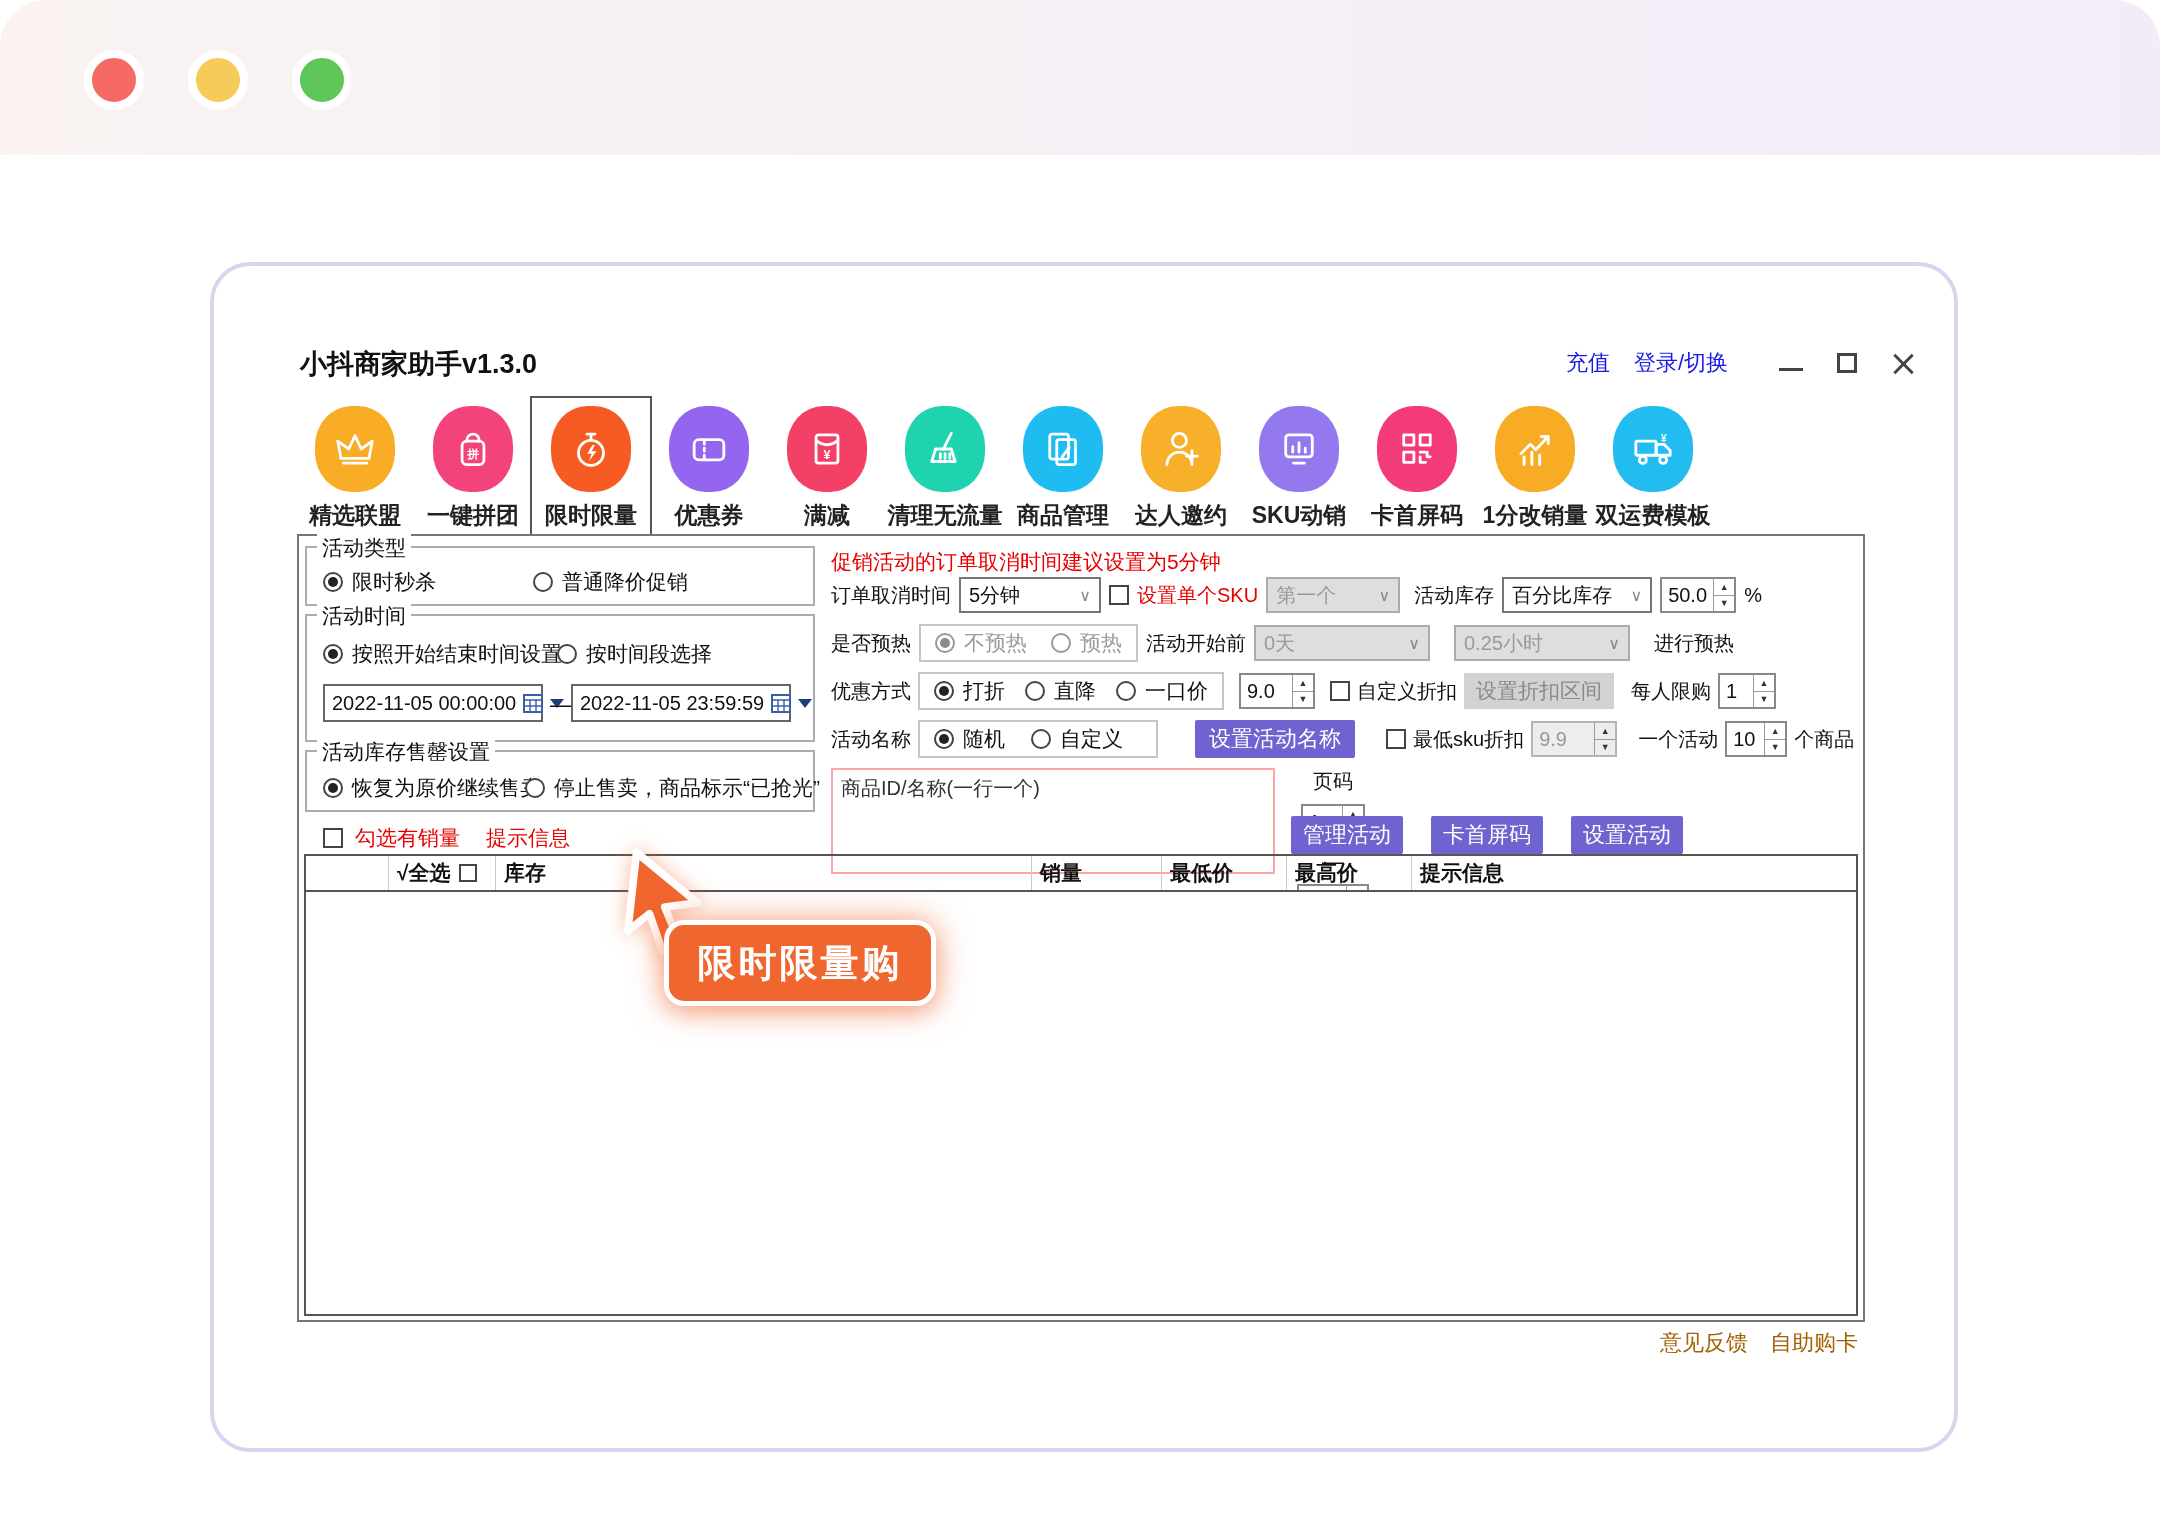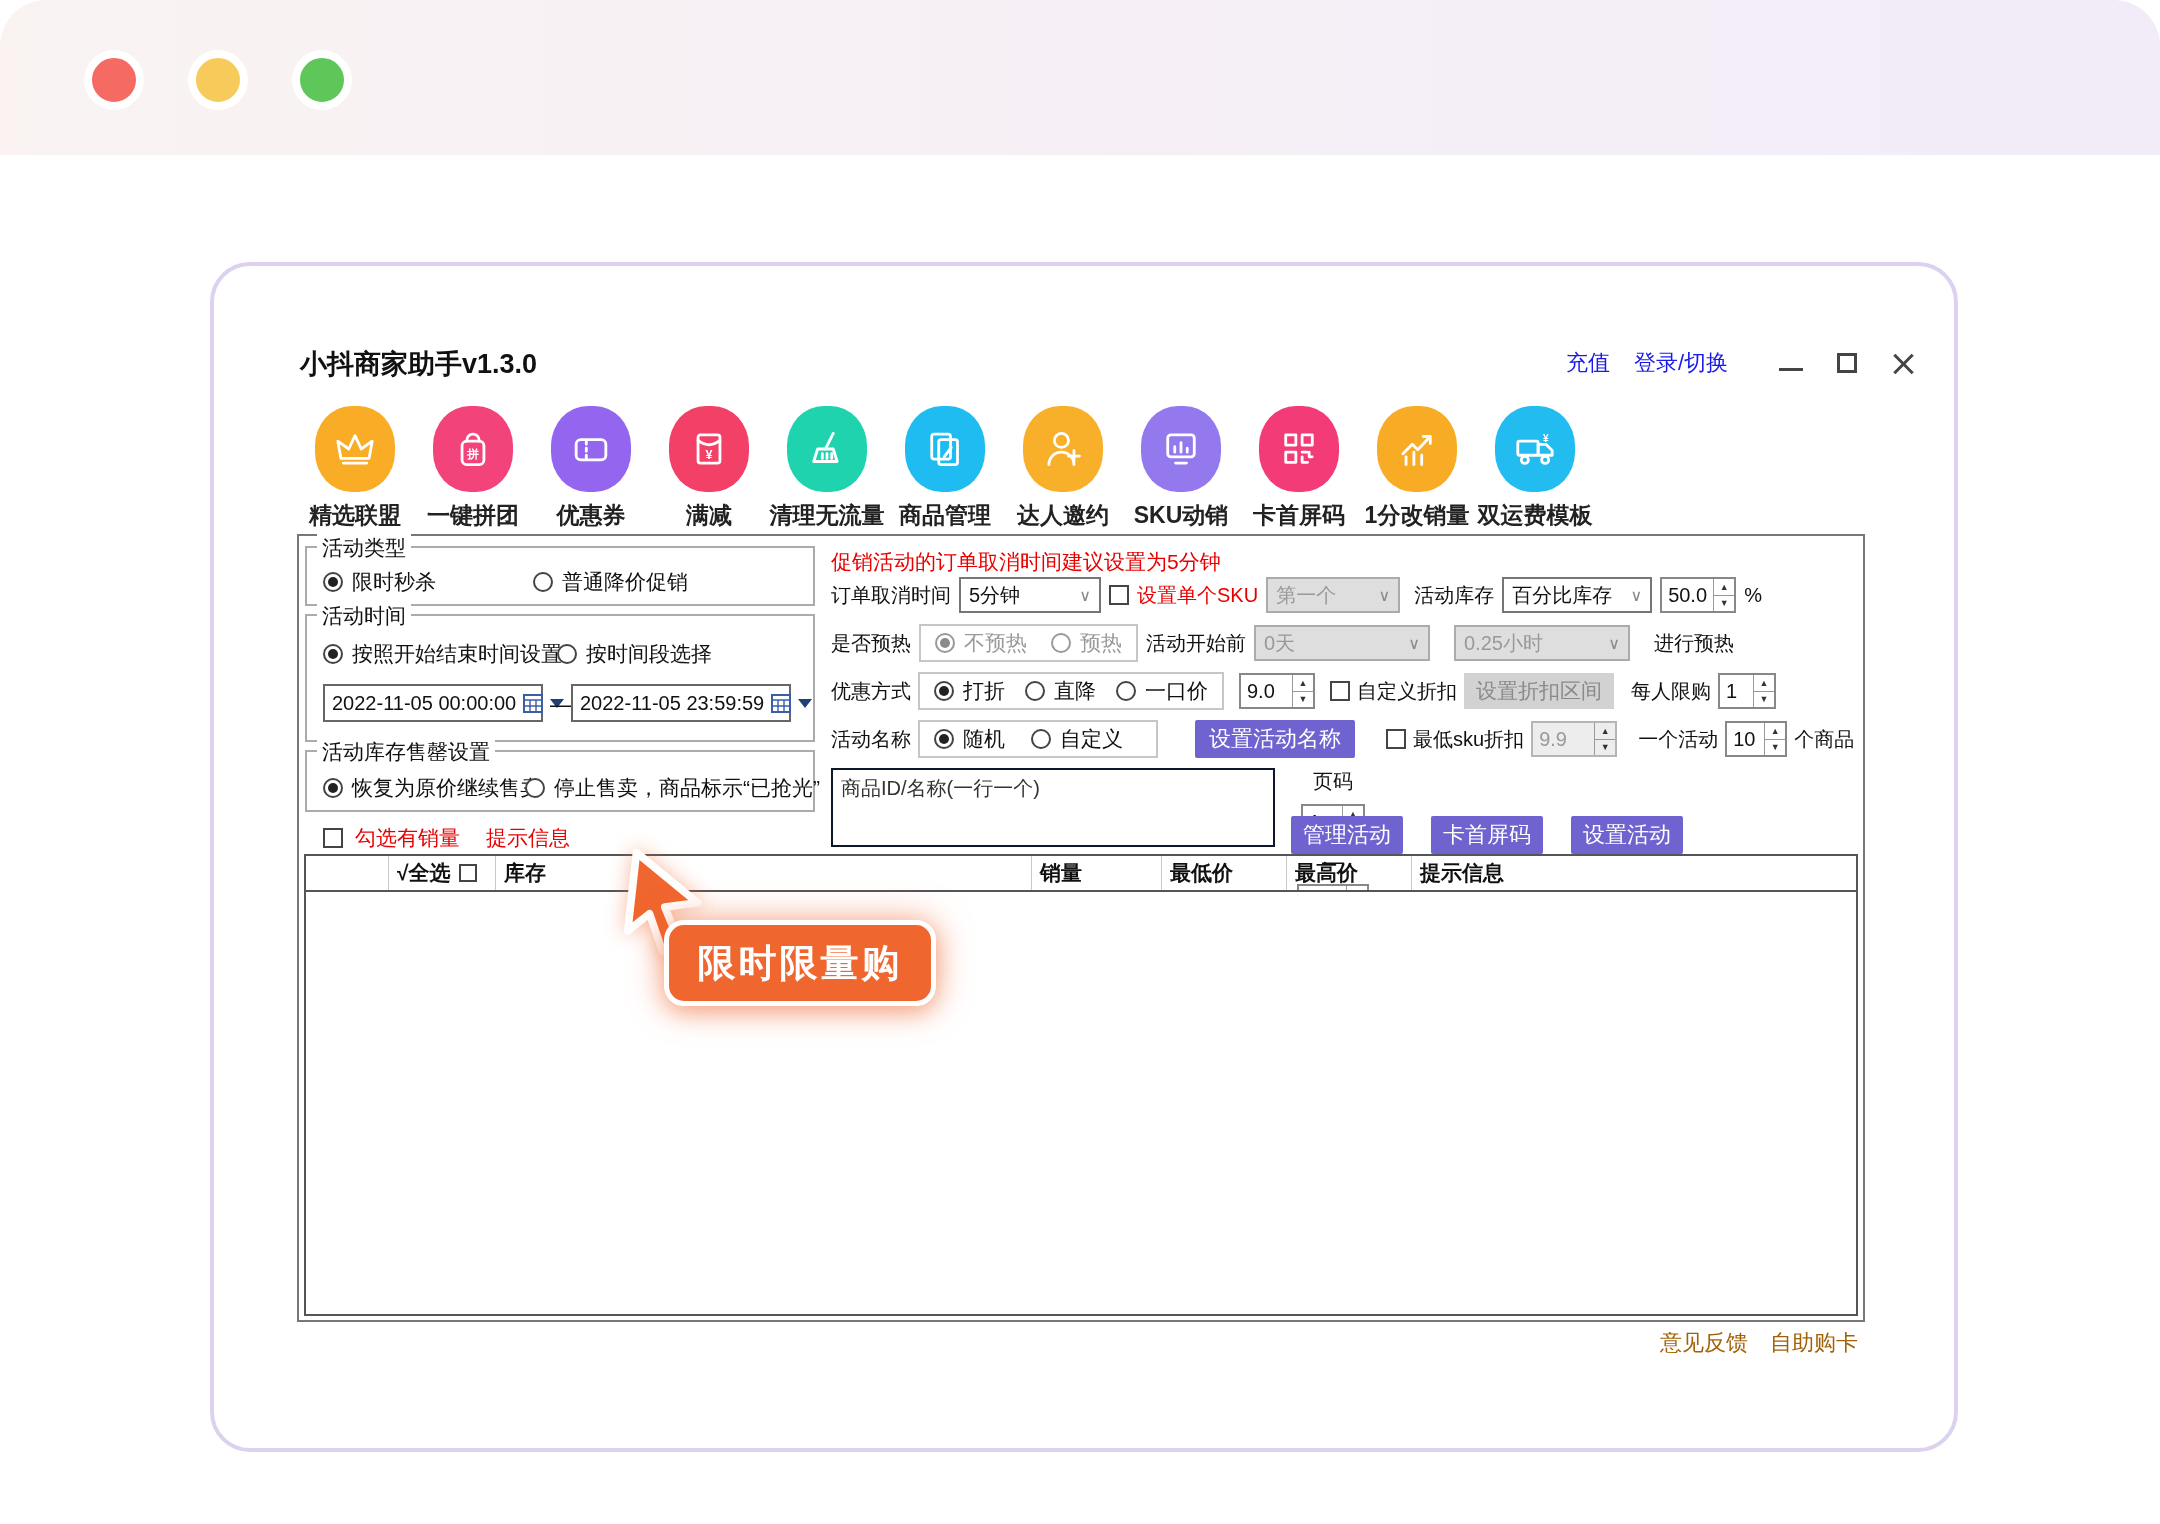--- a/index.html
+++ b/index.html
@@ -87,22 +87,22 @@
   .optbox { height:38px; border:2px solid #C6C6C6; display:flex; align-items:center;
             gap:24px; padding:0 14px; flex:none; }
   .optbox .radio { position:static; }
   .optbox.dis { color:#9a9a9a; }
   .btn-purple { height:38px; background:#6F63D0; color:#fff; font-size:22px;
                 display:flex; align-items:center; justify-content:center; padding:0 14px;
                 border-radius:2px; cursor:pointer; flex:none; }
   .btn-gray { height:36px; background:#D2D2D2; color:#8a8a8a; font-size:21px;
               display:flex; align-items:center; padding:0 12px; cursor:pointer; flex:none; }
 
-  .goods-ta { position:absolute; left:2px; top:228px; width:444px; height:79px;
-              border:2px solid #0f172a; font:20px "Liberation Sans","DejaVu Sans",sans-serif;
+  .goods-ta { position:absolute; left:2px; top:228px; width:444px; height:106px;
+              border:2px solid #fca5a5; font:20px "Liberation Sans","DejaVu Sans",sans-serif;
               padding:5px 8px; resize:none; color:#222; }
   .goods-ta::placeholder { color:#333; opacity:1; }
   .pager-row { position:absolute; left:464px; top:228px; height:38px; display:flex;
                align-items:center; gap:9px; white-space:nowrap;flex-direction:column; }
   .actions-row { position:absolute; left:462px; top:276px; display:flex; gap:28px; }
   .actions-row .btn-purple { width:112px; padding:0; }
 
   
   .grid { position:absolute; left:5px; top:318px; width:1554px; height:462px; border:2px solid #555; }
   .thead { display:grid; grid-template-columns:83px 107px 536px 130px 125px 125px 125px 1fr;
@@ -166,20 +166,31 @@
       </div>
       <div class="tool">
         <span class="tool-badge" style="background: rgb(242, 67, 123);">
           <svg viewBox="0 0 64 64">
               <rect x="18" y="22" width="28" height="30" rx="6"></rect>
               <path d="M24 22 v-1 a8 8 0 0 1 16 0 v1"></path>
               <text x="32" y="43" font-size="15" text-anchor="middle">拼</text>
             </svg>
         </span>
         <span class="tool-label">一键拼团</span>
+      </div>
+      <div class="tool selected">
+        <span class="tool-badge" style="background: rgb(245, 91, 35);">
+          <svg viewBox="0 0 64 64">
+              <circle cx="32" cy="37" r="16"></circle>
+              <path d="M27 13 h10"></path>
+              <path d="M32 13 v7"></path>
+              <path d="M34 27 l-7 11 h6 l-4 10 10-13 h-6 l4-8 z" fill="#fff" stroke="none"></path>
+            </svg>
+        </span>
+        <span class="tool-label">限时限量</span>
       </div>
       <div class="tool">
         <span class="tool-badge" style="background: rgb(148, 102, 239);">
           <svg viewBox="0 0 64 64">
               <rect x="13" y="20" width="38" height="26" rx="6"></rect>
               <path d="M26 22 v22" stroke-dasharray="4 5"></path>
             </svg>
         </span>
         <span class="tool-label">优惠券</span>
       </div>

